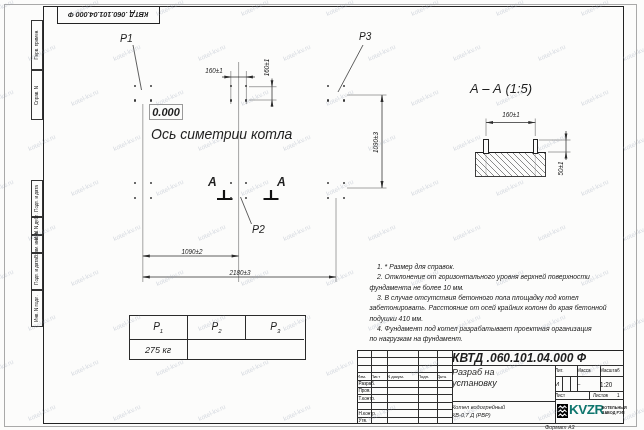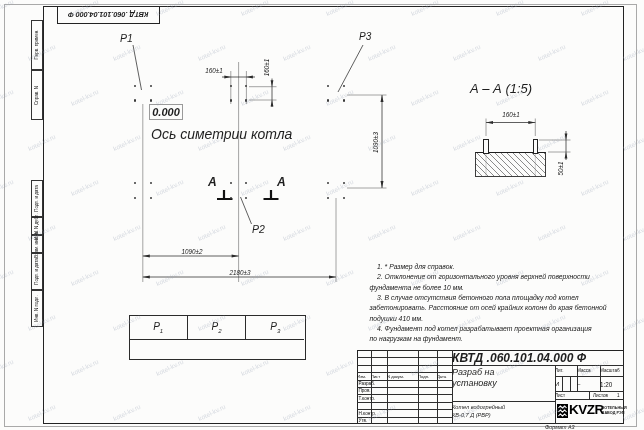--- a/index.html
+++ b/index.html
@@ -182,20 +182,23 @@
   <div class="ltable">
     <div>
         <span class="it" style="font-size:10px;"><span>P</span><sub style="font-size:6px;">1</sub></span>
       </div>
     <div>
         <span class="it" style="font-size:10px;"><span>P</span><sub style="font-size:6px;">2</sub></span>
       </div>
     <div>
         <span class="it" style="font-size:10px;"><span>P</span><sub style="font-size:6px;">3</sub></span>
       </div>
+    <div>
+        <span class="it" style="font-size:9px;">275 кг</span>
+      </div>
   </div>
 
   <div>
     <div class="abs" style="left:357px;top:350px;width:267px;height:74px;border:1.4px solid #232323;box-sizing:border-box;"></div>
 
     <div class="cellline" style="left:371px;top:350px;width:1px;height:74px;"></div>
     <div class="cellline" style="left:387px;top:350px;width:1px;height:74px;"></div>
     <div class="cellline" style="left:418px;top:350px;width:1px;height:74px;"></div>
     <div class="cellline" style="left:437px;top:350px;width:1px;height:74px;"></div>
     <div class="cellline" style="left:452px;top:350px;width:1.2px;height:74px;"></div>
@@ -258,21 +261,21 @@
     <div class="abs" style="left:557px;top:401.5px;width:66px;height:21px;">
       <span class="abs" style="left:0;top:2px;width:11px;height:14px;background:#000;">
         <svg width="11" height="14">
             <g stroke="#fff" stroke-width="1.1" fill="none">
           <polyline points="1.5,4 3.3,2 5.5,4 7.7,2 9.5,4"></polyline>
           <polyline points="1.5,8 3.3,6 5.5,8 7.7,6 9.5,8"></polyline>
           <polyline points="1.5,12 3.3,10 5.5,12 7.7,10 9.5,12"></polyline>
         </g>
           </svg>
       </span>
-      <span class="abs" style="left:12px;top:0;font-size:13.5px;font-weight:800;letter-spacing:-0.5px;color:#000000;">KVZR</span>
+      <span class="abs" style="left:12px;top:0;font-size:13.5px;font-weight:800;letter-spacing:-0.5px;color:#0f766e;">KVZR</span>
       <span class="abs" style="left:45px;top:4px;font-size:3.8px;font-weight:700;color:#222;white-space:nowrap;">КОТЕЛЬНЫЙ</span>
       <span class="abs" style="left:45px;top:9px;font-size:3.8px;font-weight:700;color:#222;white-space:nowrap;">ЗАВОД РЭП</span>
     </div>
   </div>
 
   <div class="abs it ctr" style="left:545px;top:424.2px;width:70px;font-size:5.4px;">Формат А3</div>
 
   <div id="watermarks">
       <span class="wm" style="left: -15px; top: 4px;">kotel-kv.ru</span>
       <span class="wm" style="left: 70px; top: 4px;">kotel-kv.ru</span>

